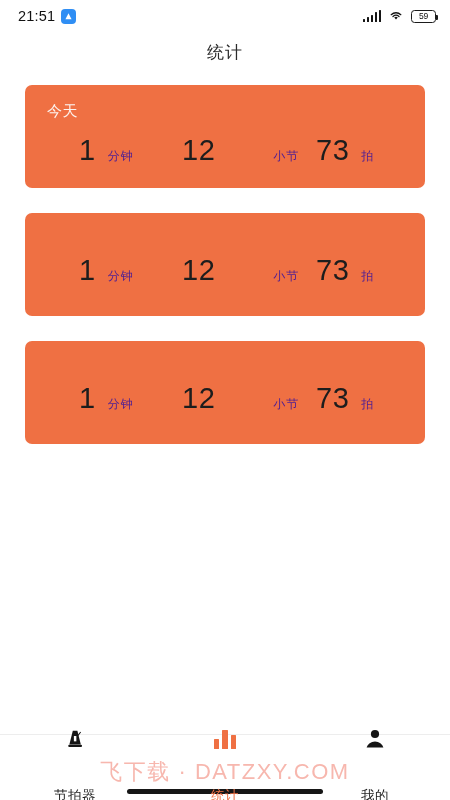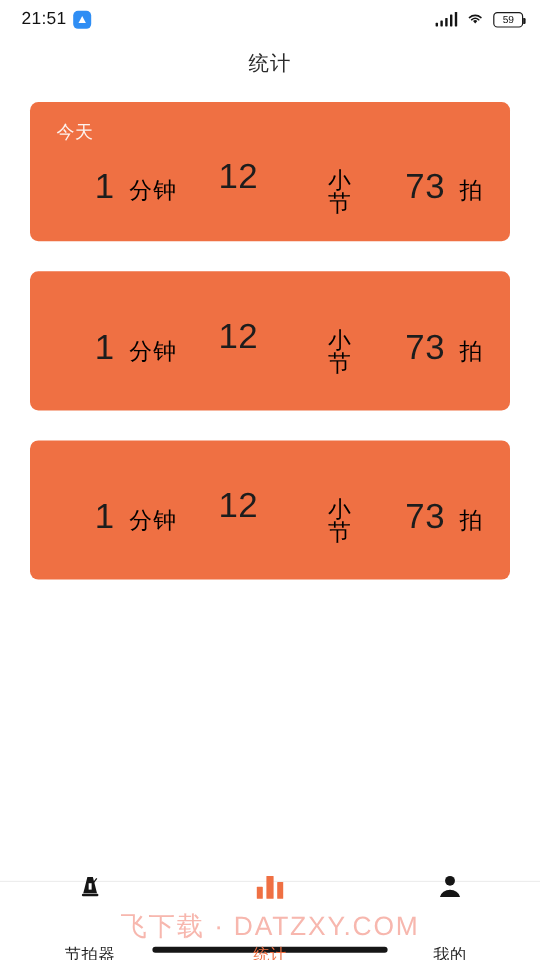--- a/index.html
+++ b/index.html
@@ -54,45 +54,45 @@
     height:40px; flex:0 0 40px;
     display:flex; align-items:center; justify-content:center;
   }
   .title { font-size:17px; color:#2b2b2b; letter-spacing:1px; }
 
   
   .content { flex:1 1 auto; padding:13px 25px 0 25px; }
   .card {
     background:#ef7043;
     border-radius:7px;
-    height:116px;
+    height:103px;
     margin-bottom:25px;
     padding:18px 22px 0 22px;
     display:flex; flex-direction:column;
     position:relative;
   }
   .card-label {
     color:#fdf3ef; font-size:15px; letter-spacing:.6px;
     line-height:1;
   }
   .card-stats {
     flex:1;
     display:flex; align-items:center;
     padding-bottom:6px;
   }
   .stat { display:flex; align-items:baseline; }
   .stat.s1 { width:127px; justify-content:flex-start; padding-left:32px; }
   .stat.s2 { width:128px; justify-content:flex-start; padding-left:8px;gap:46px; }
-  .stat.s3 { flex:1; justify-content:flex-end; padding-left:14px; }
+  .stat.s3 { flex:1; justify-content:flex-start; padding-left:14px; }
   .stat-val {
     font-size:29px; color:#1d1d1d; font-weight:400;
     letter-spacing:.5px; line-height:1;
   }
   .stat-unit {
-    font-size:19px; color:#000000; margin-left:12px;
+    font-size:12px; color:#4c1d95; margin-left:12px;
     letter-spacing:1px; line-height:1;
   }
 
   
   .watermark {
     position:absolute; left:0; right:0; top:757px;
     text-align:center;
     font-size:22px; color:#f7b7ae;
     letter-spacing:1.5px;
     pointer-events:none; user-select:none;

